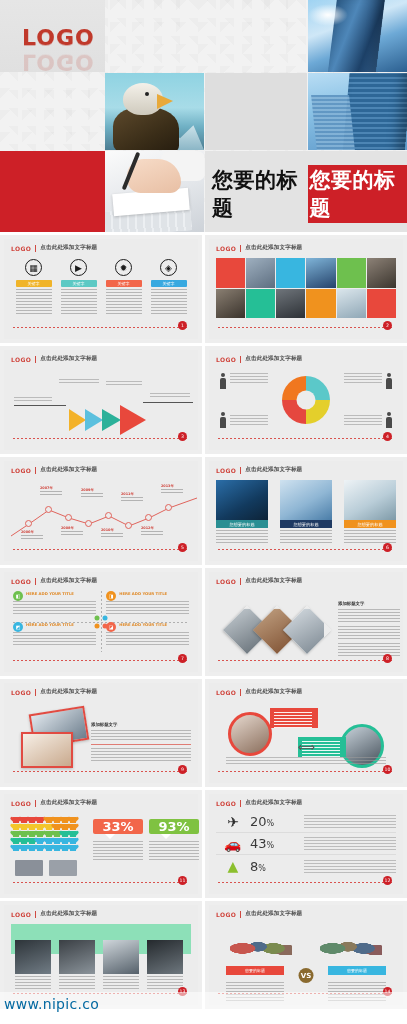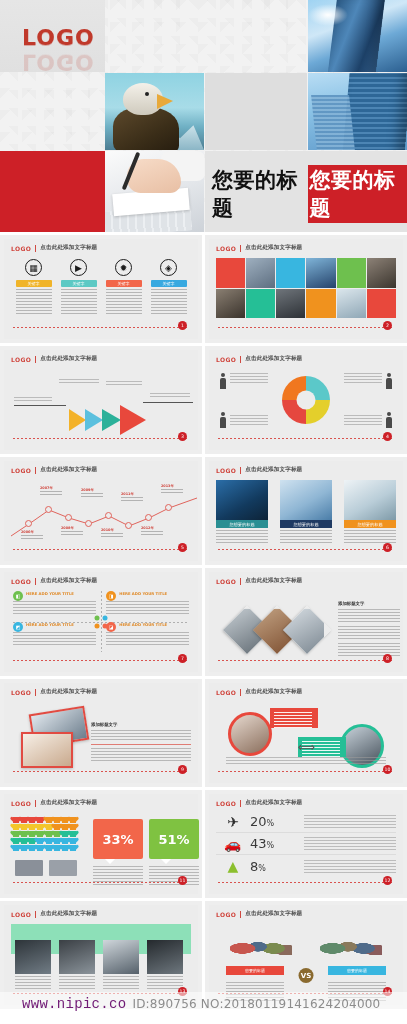--- a/index.html
+++ b/index.html
@@ -183,21 +183,21 @@
   .bigcirc{ position:absolute; width:44px; height:44px; border-radius:50%; border:3px solid; overflow:hidden; }
   .bubble{ position:absolute; padding:3px; font-size:3.4px; color:#fff; line-height:1.5; }
 
   
   .hearts{ display:grid; grid-template-columns:repeat(8,1fr); gap:1px; width:64px; }
   .hrt{ width:6px; height:6px; position:relative; }
   .hrt::before,.hrt::after{ content:""; position:absolute; width:3px; height:4.6px; border-radius:3px 3px 0 0; background:inherit; top:0; }
   .hrt::before{ left:0.1px; transform:rotate(-45deg); transform-origin:0 100%; }
   .hrt::after{ left:3px; transform:rotate(45deg); transform-origin:100% 100%; }
   .pctcard{ width:50px; }
-  .pctbox{ height:40px; border-radius:2px; color:#fff; font-size:13px; font-weight:bold;
+  .pctbox{ height:15px; border-radius:2px; color:#fff; font-size:13px; font-weight:bold;
     display:flex; align-items:center; justify-content:center; position:relative; }
   .pctbox::after{ content:""; position:absolute; left:12px; bottom:-5px; width:0;height:0;
     border-left:5px solid transparent; border-right:5px solid transparent; border-top:5px solid; }
   .pcttxt{ margin-top:7px; height:20px; background:repeating-linear-gradient(180deg,#8d8d8d 0 1px,transparent 1px 3px); opacity:.55; }
 
   
   .strow{ display:flex; align-items:center; height:22px; border-bottom:1px solid #dcdcdc; }
   .st-ic{ width:34px; text-align:center; font-size:14px; }
   .st-val{ width:54px; font-size:13px; color:#3a3a3a; }
   .st-val small{ font-size:8px; }
@@ -218,21 +218,21 @@
   .vsbar{ position:absolute; height:9px; width:58px; color:#fff; font-size:4px;
     display:flex; align-items:center; justify-content:center; }
   .vstxt{ position:absolute; width:58px; height:20px; top:60px;
     background:repeating-linear-gradient(180deg,#8d8d8d 0 1px,transparent 1px 3px); opacity:.55; }
 
   
   .wm { position:absolute; left:0; top:992px; width:407px; height:24px;
     background:rgba(255,255,255,.55); display:flex; align-items:center; z-index:50; }
   .wm-cn { font-size:15px; font-weight:bold; color:#8a8a8a; letter-spacing:1px; margin-left:8px;
     border:1px solid #9a9a9a; padding:0 2px; }
-  .wm-url { font-size:14px; color:#701a75; margin-left:22px; letter-spacing:.3px;font-family:Liberation Mono, monospace; }
+  .wm-url { font-size:14px; color:#0369a1; margin-left:4px; letter-spacing:.3px; }
   .wm-id { font-size:12px; color:#8d8d8d; margin-left:6px; letter-spacing:.2px; white-space:nowrap; }
 </style>
 </head>
 <body>
 
 <div class="hero">
   <div class="hero-bg"></div>
   <div class="hero-logoblock"></div>
   <div class="hero-logo">LOGO</div>
 
@@ -671,21 +671,21 @@
             <i class="hrt" style="background:#38b6e0"></i>
       </div>
       <div style="position:absolute; left:4px; bottom:0; width:28px; height:16px; background:#8a9099; border-radius:1px"></div>
       <div style="position:absolute; left:38px; bottom:0; width:28px; height:16px; background:#9aa0a8; border-radius:1px"></div>
 
       <div class="pctcard" style="position:absolute; left:82px; top:8px">
         <div class="pctbox" style="background:#f2664a">33%</div>
         <div class="pcttxt"></div>
       </div>
       <div class="pctcard" style="position:absolute; left:138px; top:8px">
-        <div class="pctbox" style="background:#7fc241">51%</div>
+        <div class="pctbox" style="background:#7fc241">93%</div>
         <div class="pcttxt"></div>
       </div>
     </div>
     <div class="s-foot">
           <div class="s-dots"></div>
           <div class="s-num">11</div>
         </div>
   </div>
     </div>
 
@@ -785,14 +785,13 @@
           <div class="s-dots"></div>
           <div class="s-num">14</div>
         </div>
   </div>
     </div>
 
 </div>
 
 <div class="wm">
   <span class="wm-url">www.nipic.co</span>
-  <span class="wm-id">ID:890756 NO:20180119141624204000</span>
 </div>
 
 </body></html>

